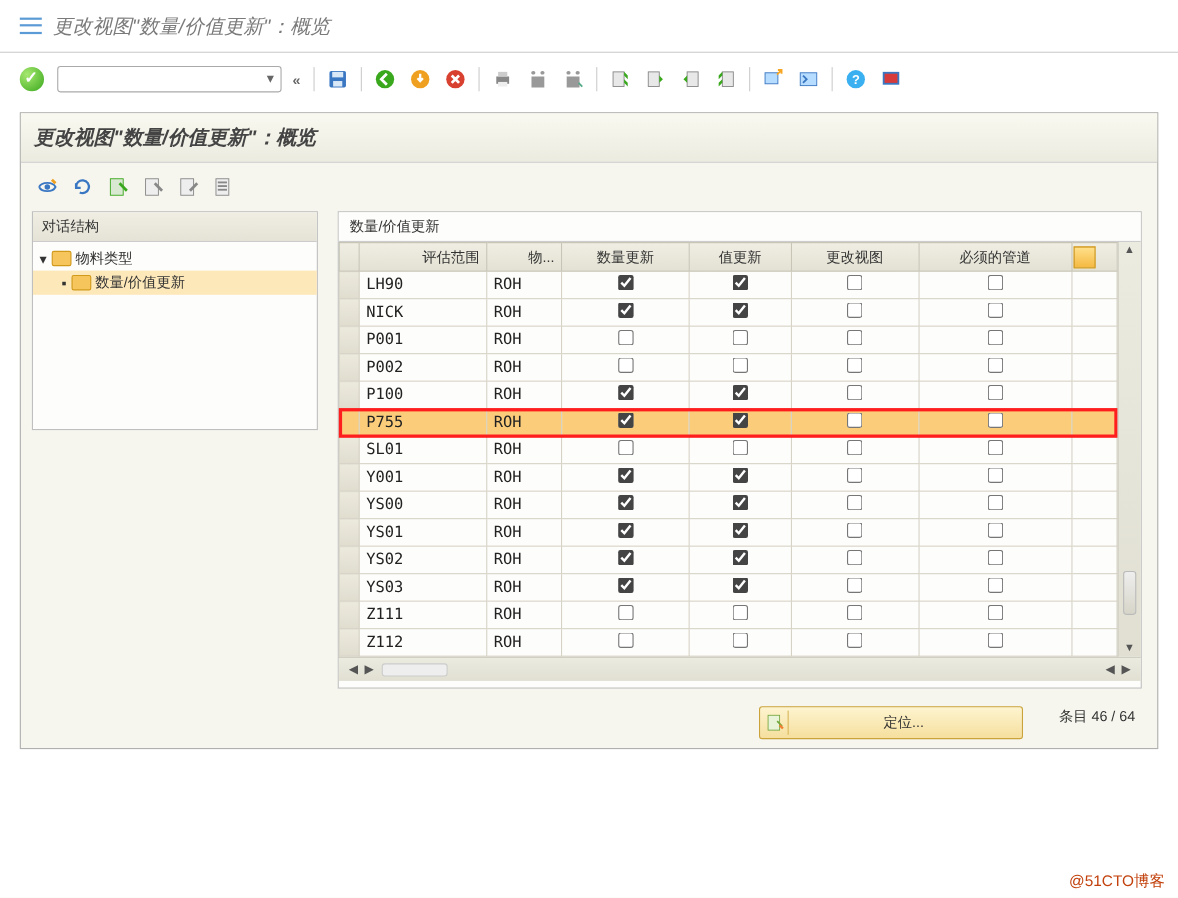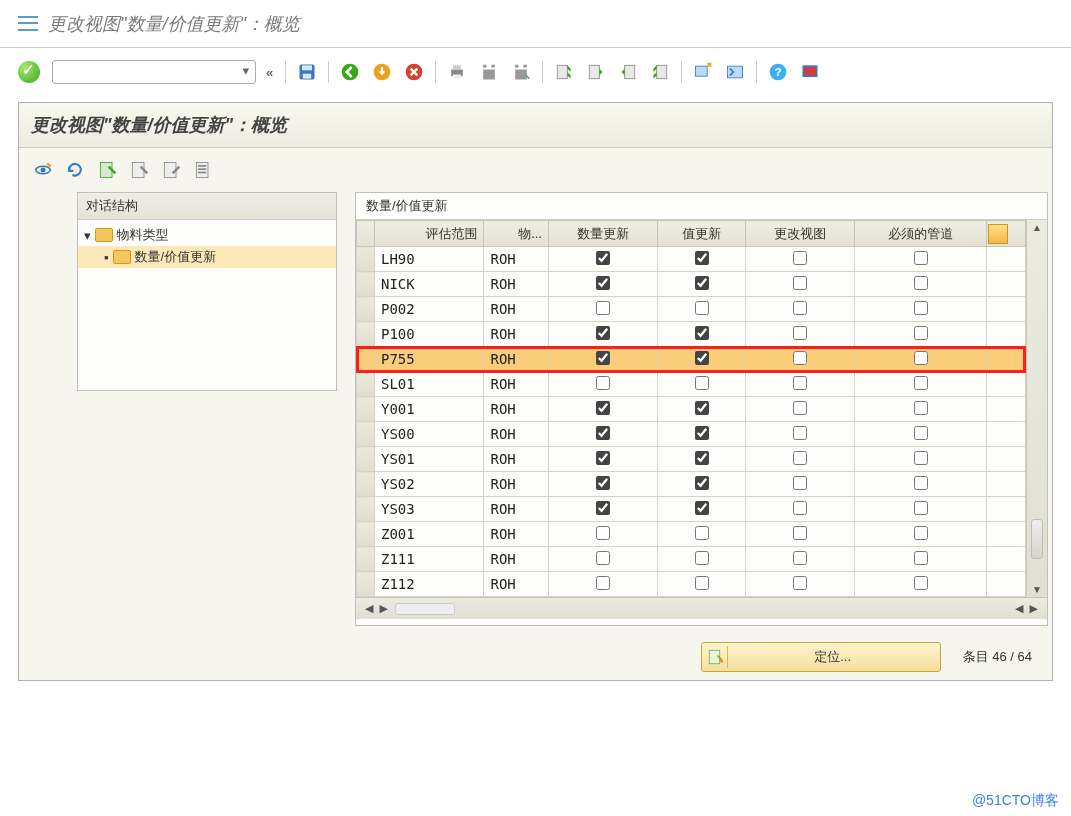--- a/index.html
+++ b/index.html
@@ -16,21 +16,21 @@
   .cmd-input{width:204px;height:24px;border:1px solid #aaa;border-radius:3px;background:#fff;position:relative;}
   .cmd-input::after{content:"▾";position:absolute;right:6px;top:2px;color:#666;}
   .double-chevron{color:#666;font-weight:bold;padding:0 4px;}
   .sep{width:1px;height:22px;background:#ccc;margin:0 2px;}
   svg.icon{width:20px;height:20px;}
   .content{padding:6px 18px 20px 18px;}
   .panel{border:1px solid #b0b0b0;background:#f6f6ef;}
   .panel-title{font-size:18px;font-style:italic;font-weight:bold;color:#444;padding:10px 12px;background:linear-gradient(#faf9f1,#ecebe0);border-bottom:1px solid #ccc;}
   .sub-toolbar{display:flex;align-items:center;gap:8px;padding:10px 12px;}
   .sub-toolbar .sbtn{width:24px;height:24px;display:flex;align-items:center;justify-content:center;cursor:pointer;}
-  .main-split{display:flex;gap:18px;padding:0 2px 2px 10px;align-items:flex-start;margin-left:48px;}
+  .main-split{display:flex;gap:18px;padding:0 12px 2px 10px;align-items:flex-start;}
   .tree-panel{width:260px;border:1px solid #bfbfbf;background:#fdfdfb;}
   .tree-header{background:linear-gradient(#f0eee3,#e5e3d6);padding:4px 8px;border-bottom:1px solid #ccc;font-size:13px;}
   .tree-body{padding:4px 0;min-height:170px;}
   .tree-row{display:flex;align-items:center;padding:2px 6px;gap:4px;cursor:pointer;}
   .tree-row.selected{background:#fde8ba;}
   .tree-indent{width:16px;}
   .folder{width:18px;height:14px;display:inline-block;background:#f6c55c;border:1px solid #d19a1a;border-radius:2px;}
   .table-panel{flex:1;border:1px solid #bfbfbf;background:#fdfdfb;padding-bottom:6px;margin-right:2px;}
   .table-title{padding:4px 10px;border-bottom:1px solid #ccc;background:#fdfdfb;}
   .grid-wrap{display:flex;}
@@ -43,25 +43,25 @@
   tr.hl td{background:#fbcd7a;}
   tr.hl{outline:3px solid #ff1e1e;outline-offset:-2px;}
   .vscroll{width:22px;border-left:1px solid #c8c5b7;display:flex;flex-direction:column;align-items:center;justify-content:space-between;padding:2px 0;background:linear-gradient(#ecebe0,#e0dfd2);}
   .vscroll .arrow{font-size:10px;color:#555;cursor:pointer;}
   .vscroll .thumb{width:12px;height:40px;background:linear-gradient(#eee,#d7d5c8);border:1px solid #bbb;border-radius:3px;margin-top:260px;}
   .config-btn{width:20px;height:20px;background:linear-gradient(#ffe08a,#f5b942);border:1px solid #c99623;}
   th.last-head{padding:1px;}
   .hscroll{display:flex;align-items:center;justify-content:space-between;height:22px;border-top:1px solid #c8c5b7;background:linear-gradient(#ecebe0,#e0dfd2);padding:2px 6px;}
   .hscroll .arrow{font-size:11px;color:#555;cursor:pointer;padding:0 3px;}
   .hscroll .track{flex:0 0 60px;height:12px;background:#eee;border:1px solid #ccc;border-radius:3px;margin:0 4px;}
-  .footer{display:flex;align-items:center;justify-content:flex-end;gap:22px;padding:14px 20px 8px 20px;}
+  .footer{display:flex;justify-content:flex-end;gap:33px;padding:14px 20px 8px 20px;}
   .locate-btn{display:flex;align-items:center;gap:10px;background:linear-gradient(#fdf4cf,#f6df9e);border:1px solid #caa33a;border-radius:3px;height:30px;padding:0 18px 0 4px;cursor:pointer;font-size:13px;color:#333;min-width:240px;}
   .locate-btn .licon{width:22px;height:22px;display:flex;align-items:center;justify-content:center;border-right:1px solid #d9b75a;margin-right:6px;}
   .status-count{color:#333;font-size:13px;}
-  .watermark{position:absolute;right:12px;bottom:6px;color:#3b82f6;font-size:14px;pointer-events:none;}
+  .watermark{position:absolute;right:12px;bottom:6px;color:#c2410c;font-size:14px;pointer-events:none;}
 </style>
 </head>
 <body>
 
 <div class="top-bar">
   <span class="menu-icon"></span>
   <span class="top-title">更改视图"数量/价值更新"：概览</span>
 </div>
 
 <div class="toolbar">
@@ -266,20 +266,30 @@
                   <td>NICK</td>
                   <td>ROH</td>
                   <td class="center"><input type="checkbox" class="cb" checked="" style=""></td>
                   <td class="center"><input type="checkbox" class="cb" checked="" style=""></td>
                   <td class="center"><input type="checkbox" class="cb" style=""></td>
                   <td class="center"><input type="checkbox" class="cb" style=""></td>
                   <td></td>
                 </tr>
                 <tr>
                   <td class="rowhandle"></td>
+                  <td>P001</td>
+                  <td>ROH</td>
+                  <td class="center"><input type="checkbox" class="cb" style=""></td>
+                  <td class="center"><input type="checkbox" class="cb" style=""></td>
+                  <td class="center"><input type="checkbox" class="cb" style=""></td>
+                  <td class="center"><input type="checkbox" class="cb" style=""></td>
+                  <td></td>
+                </tr>
+                <tr>
+                  <td class="rowhandle"></td>
                   <td>P002</td>
                   <td>ROH</td>
                   <td class="center"><input type="checkbox" class="cb" style=""></td>
                   <td class="center"><input type="checkbox" class="cb" style=""></td>
                   <td class="center"><input type="checkbox" class="cb" style=""></td>
                   <td class="center"><input type="checkbox" class="cb" style=""></td>
                   <td></td>
                 </tr>
                 <tr>
                   <td class="rowhandle"></td>
@@ -350,30 +360,20 @@
                   <td class="center"><input type="checkbox" class="cb" style=""></td>
                   <td class="center"><input type="checkbox" class="cb" style=""></td>
                   <td></td>
                 </tr>
                 <tr>
                   <td class="rowhandle"></td>
                   <td>YS03</td>
                   <td>ROH</td>
                   <td class="center"><input type="checkbox" class="cb" checked="" style=""></td>
                   <td class="center"><input type="checkbox" class="cb" checked="" style=""></td>
-                  <td class="center"><input type="checkbox" class="cb" style=""></td>
-                  <td class="center"><input type="checkbox" class="cb" style=""></td>
-                  <td></td>
-                </tr>
-                <tr>
-                  <td class="rowhandle"></td>
-                  <td>Z001</td>
-                  <td>ROH</td>
-                  <td class="center"><input type="checkbox" class="cb" style=""></td>
-                  <td class="center"><input type="checkbox" class="cb" style=""></td>
                   <td class="center"><input type="checkbox" class="cb" style=""></td>
                   <td class="center"><input type="checkbox" class="cb" style=""></td>
                   <td></td>
                 </tr>
                 <tr>
                   <td class="rowhandle"></td>
                   <td>Z111</td>
                   <td>ROH</td>
                   <td class="center"><input type="checkbox" class="cb" style=""></td>
                   <td class="center"><input type="checkbox" class="cb" style=""></td>

